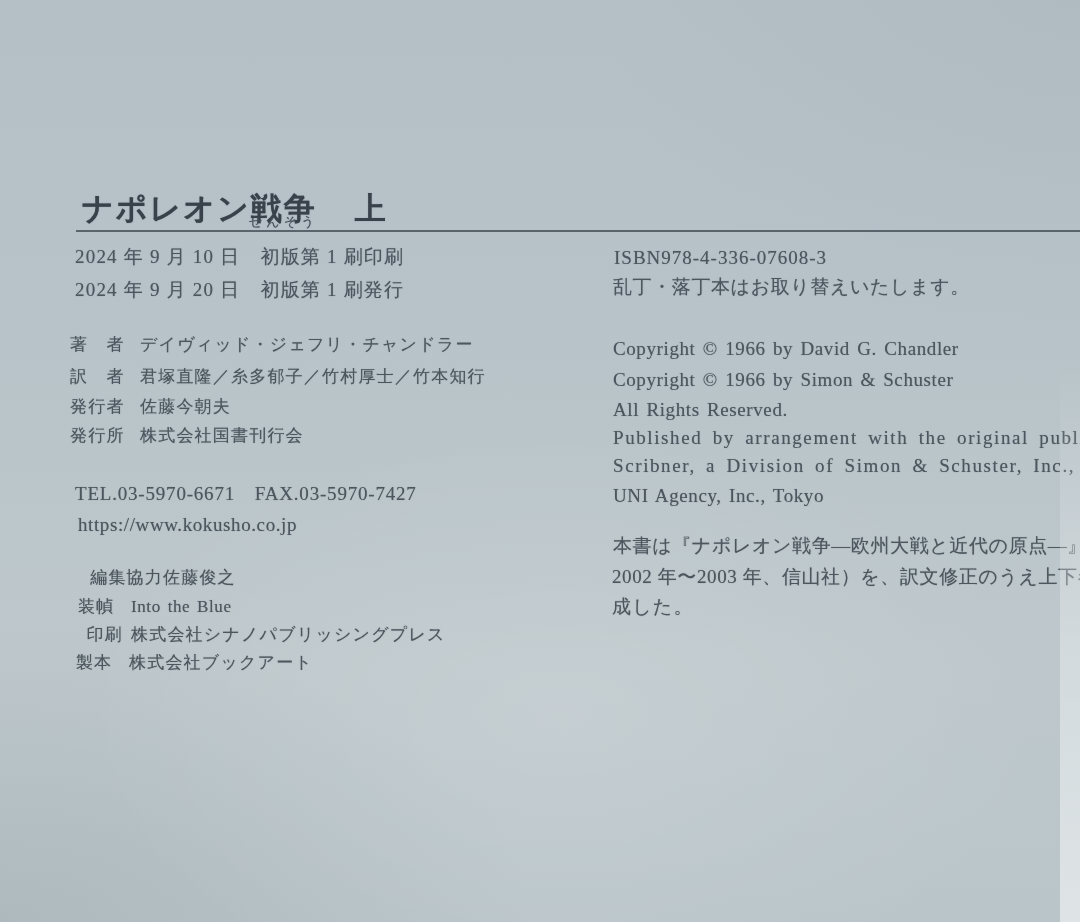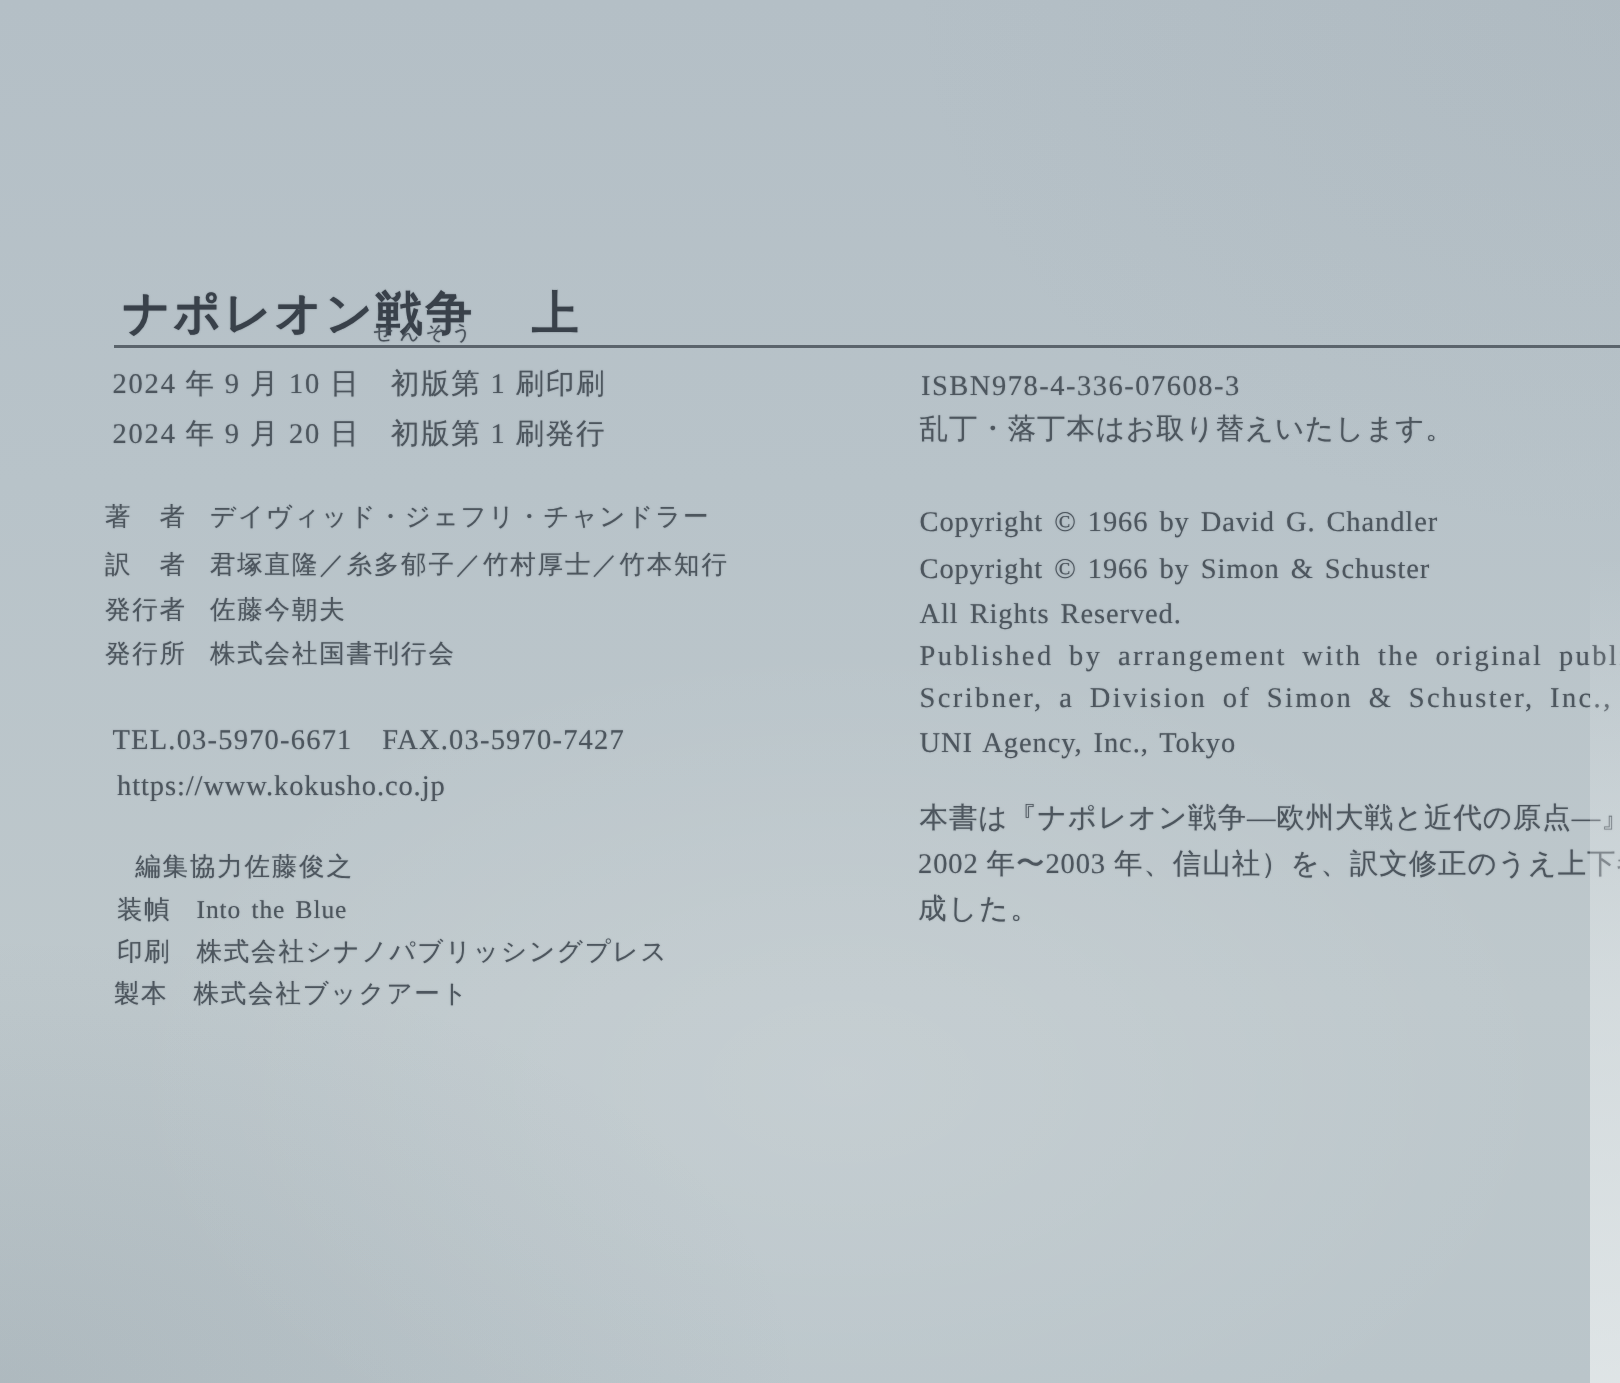--- a/index.html
+++ b/index.html
@@ -46,21 +46,21 @@
   .rule{
     position:absolute;left:76px;right:0;top:230px;height:2px;
     background:#4b545c;opacity:0.85;
   }
   .row{position:absolute;white-space:nowrap;font-size:17px;color:#4d565e;
        letter-spacing:1.2px;text-shadow:0 0 1px rgba(77,86,94,0.55);}
   .row .lab{display:inline-block;}
   .credit .lab{width:70px;}
   .prod-1 .lab{width:88px;}
   .prod-2 .lab{width:53px;letter-spacing:1px;}
-  .prod-3 .lab{width:53px;letter-spacing:1px;}
+  .prod-3 .lab{width:53px;letter-spacing:1px;text-align:center;}
   .prod-4 .lab{width:53px;letter-spacing:1px;}
 </style>
 </head>
 <body>
 
 <div class="photo">
 
   <div class="title">
     <span>ナポレオン</span><span class="ruby-wrap"><span class="furigana">せんそう</span><span>戦争</span></span><span class="vol-gap"></span><span>上</span>
   </div>

